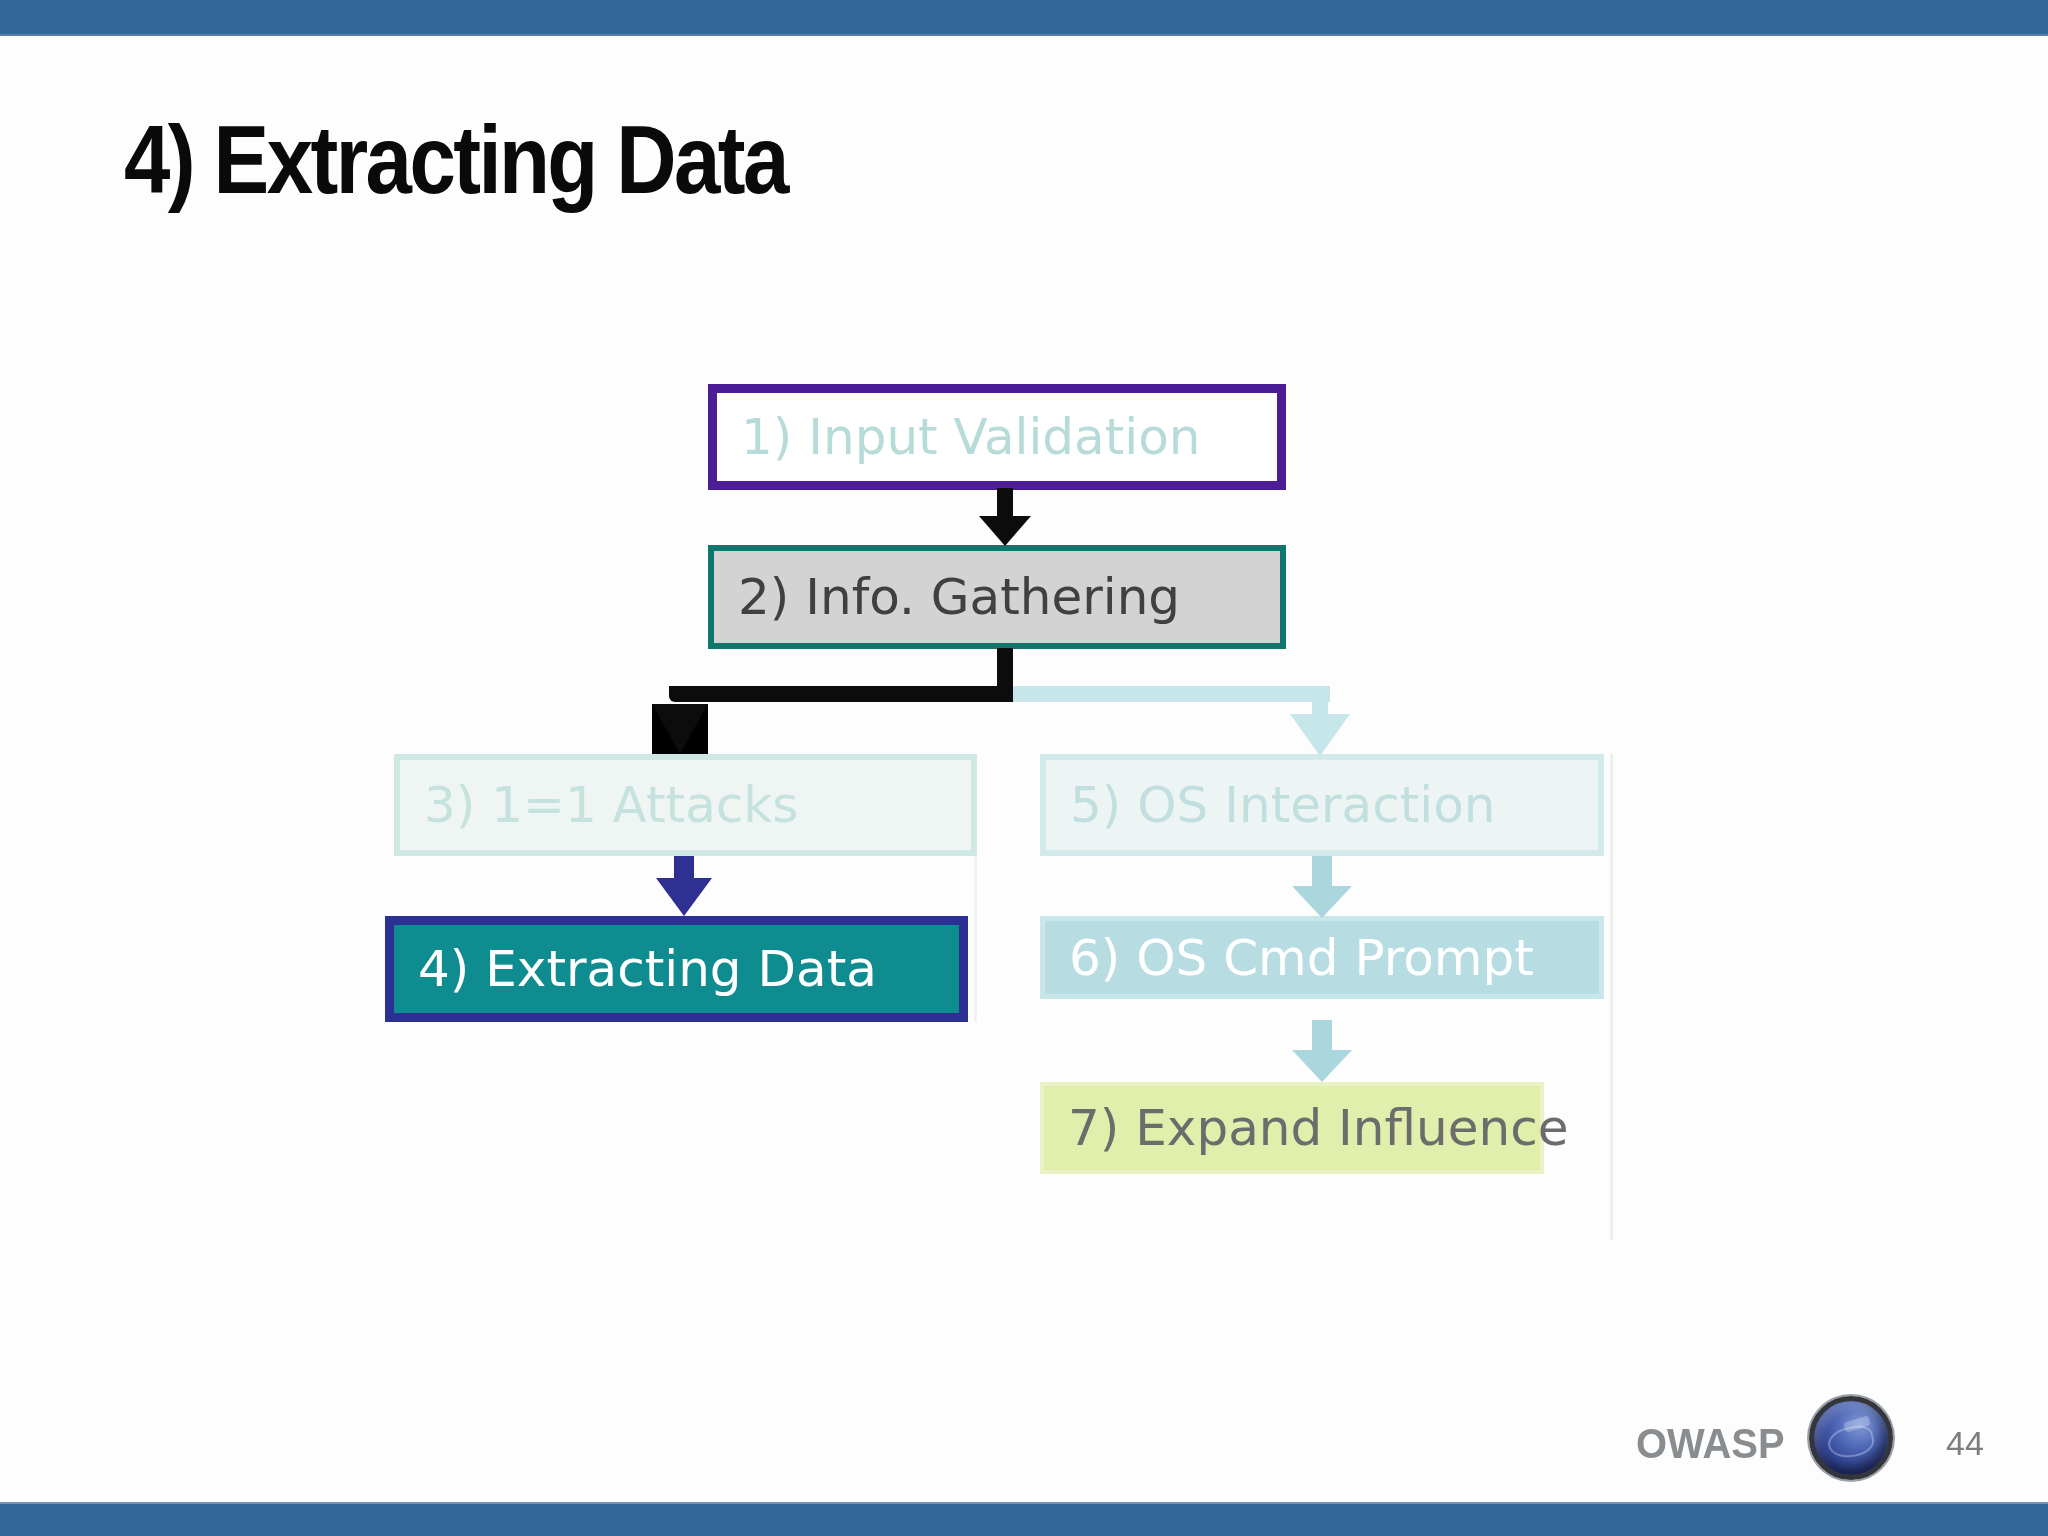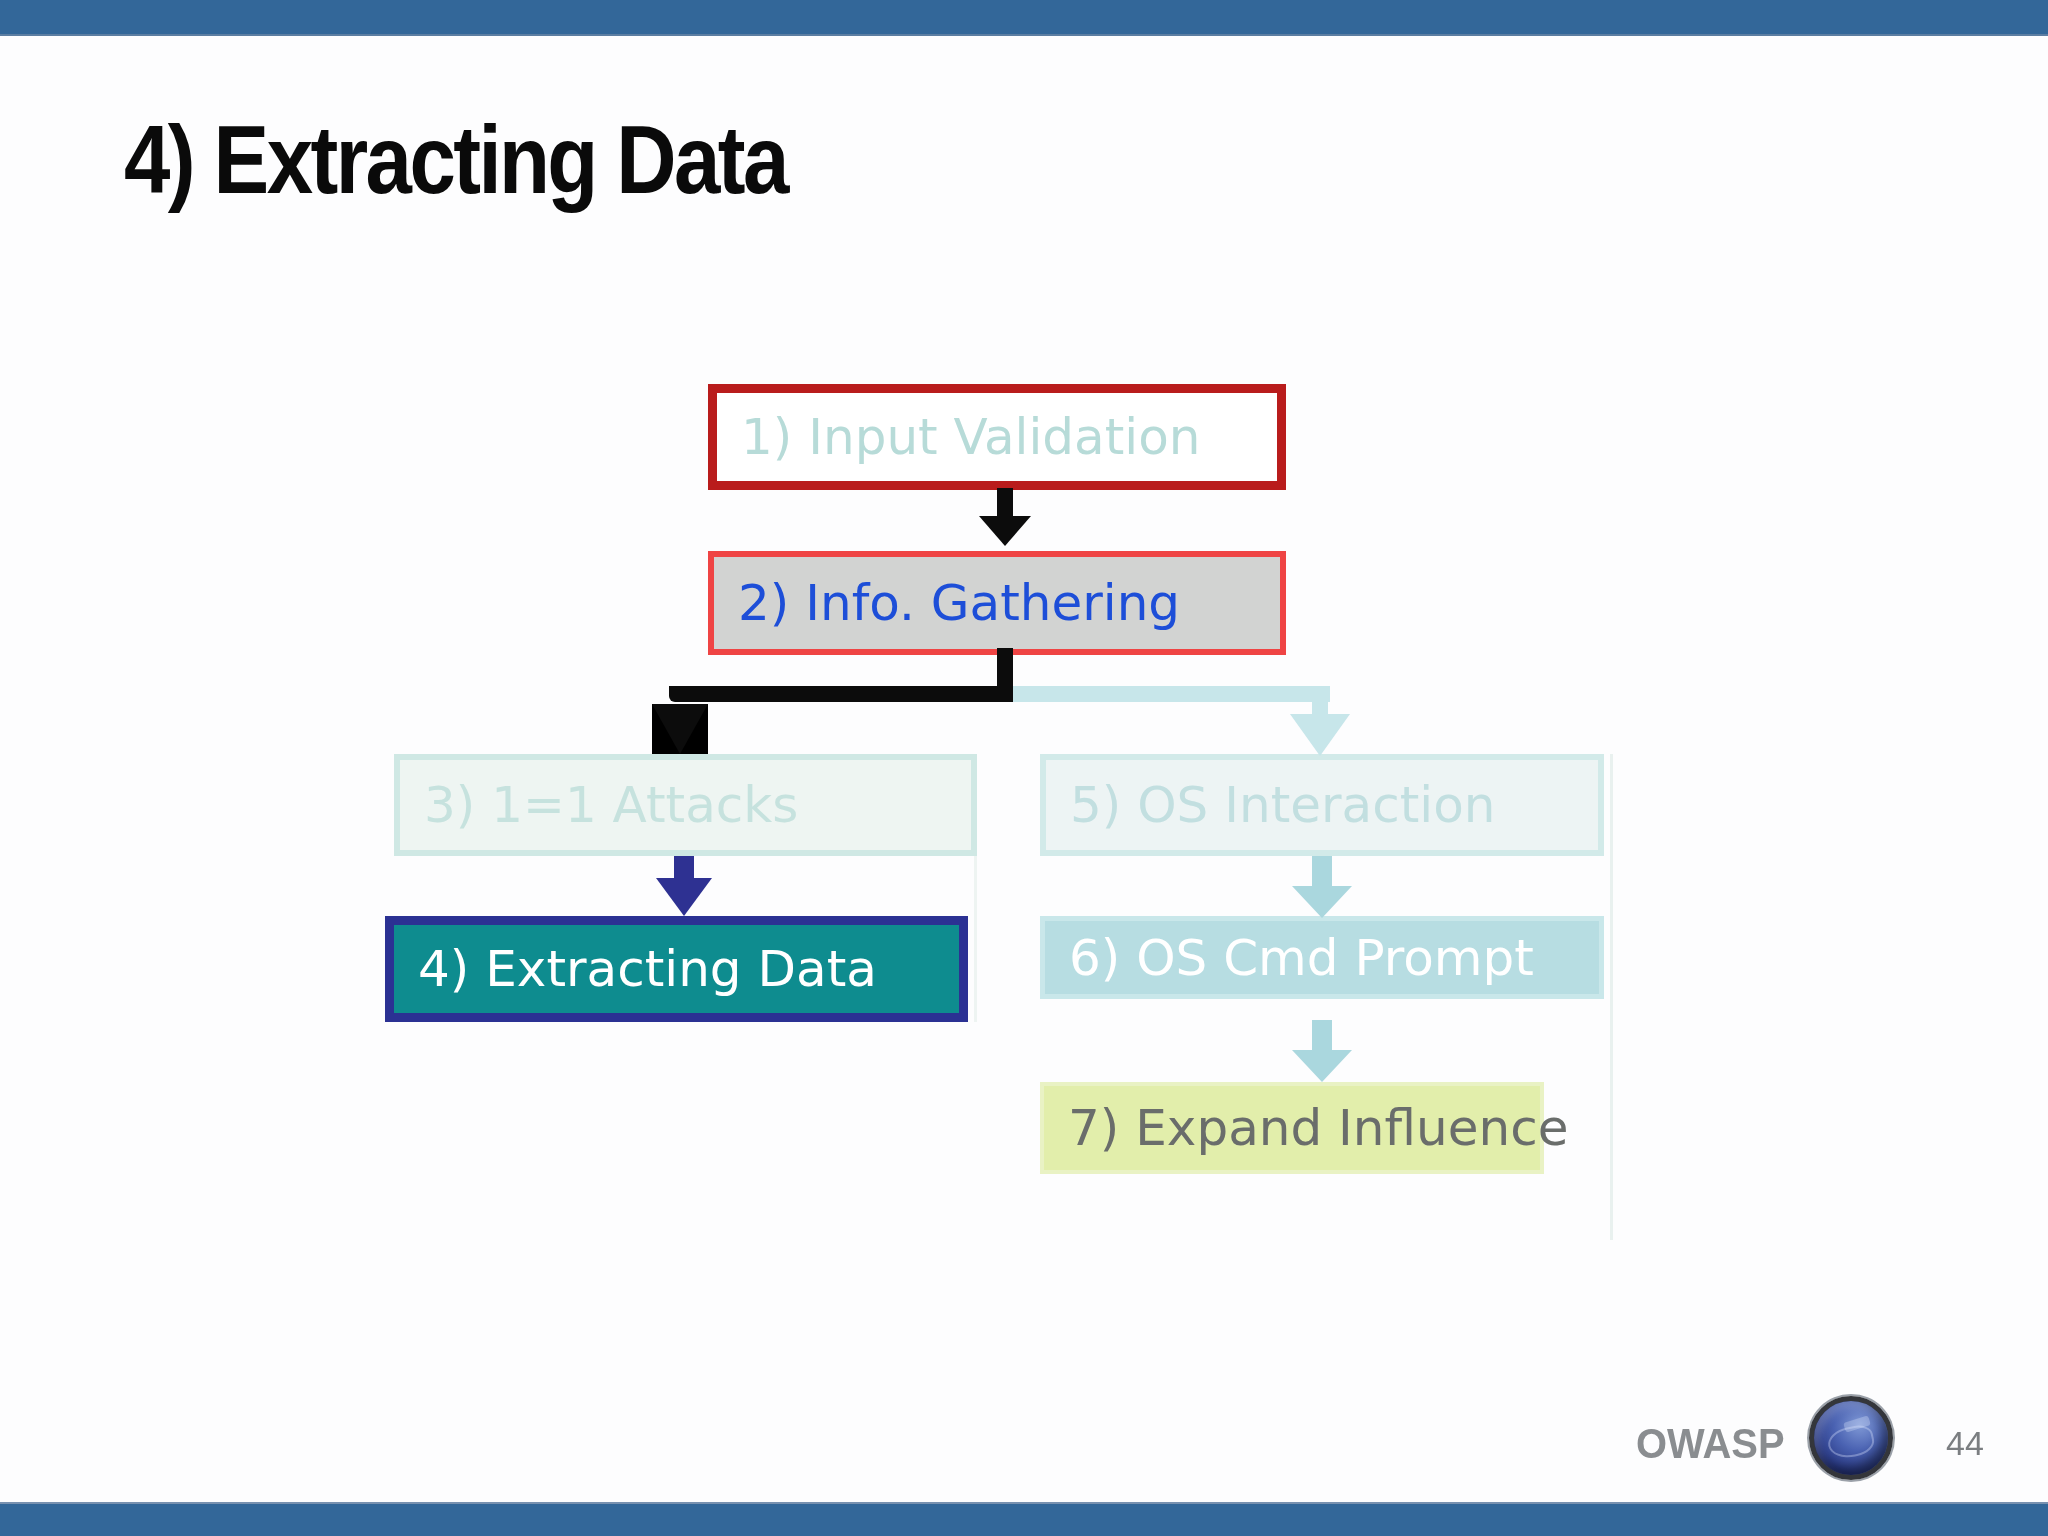--- a/index.html
+++ b/index.html
@@ -19,23 +19,23 @@
     font-size:97px;letter-spacing:-3px;color:#0a0a0a;white-space:nowrap;
     transform:scaleX(.86);transform-origin:left top;
   }
 
   
   .node{
     position:absolute;box-sizing:border-box;display:flex;align-items:center;
     padding-left:24px;font-size:50px;white-space:nowrap;
   }
   #node1{left:708px;top:384px;width:578px;height:106px;
-         background:#ffffff;border:9px solid #b91c1c;color:#b7dbd8;}
+         background:#ffffff;border:9px solid #4c1d95;color:#b7dbd8;}
   #node2{left:708px;top:545px;width:578px;height:104px;
-         background:#d2d3d2;border:6px solid #ef4444;color:#1d4ed8;margin-top:6px;}
+         background:#d2d3d2;border:6px solid #0f766e;color:#404040;}
   #node3{left:394px;top:754px;width:583px;height:102px;
          background:#eef5f2;border:6px solid #cfe8e4;color:#c6e2de;}
   #node4{left:385px;top:916px;width:583px;height:106px;
          background:#0e8c8f;border:9px solid #2b3193;color:#ffffff;}
   #node5{left:1040px;top:754px;width:564px;height:102px;
          background:#edf4f4;border:6px solid #d2eae9;color:#c2dfe0;}
   #node6{left:1040px;top:916px;width:564px;height:83px;
          background:#b7dde2;border:5px solid #c9e7ea;color:#ffffff;}
   #node7{left:1040px;top:1082px;width:504px;height:92px;
          background:#e2eeab;border:4px solid #e9f2c4;color:#6a6d6b;}

